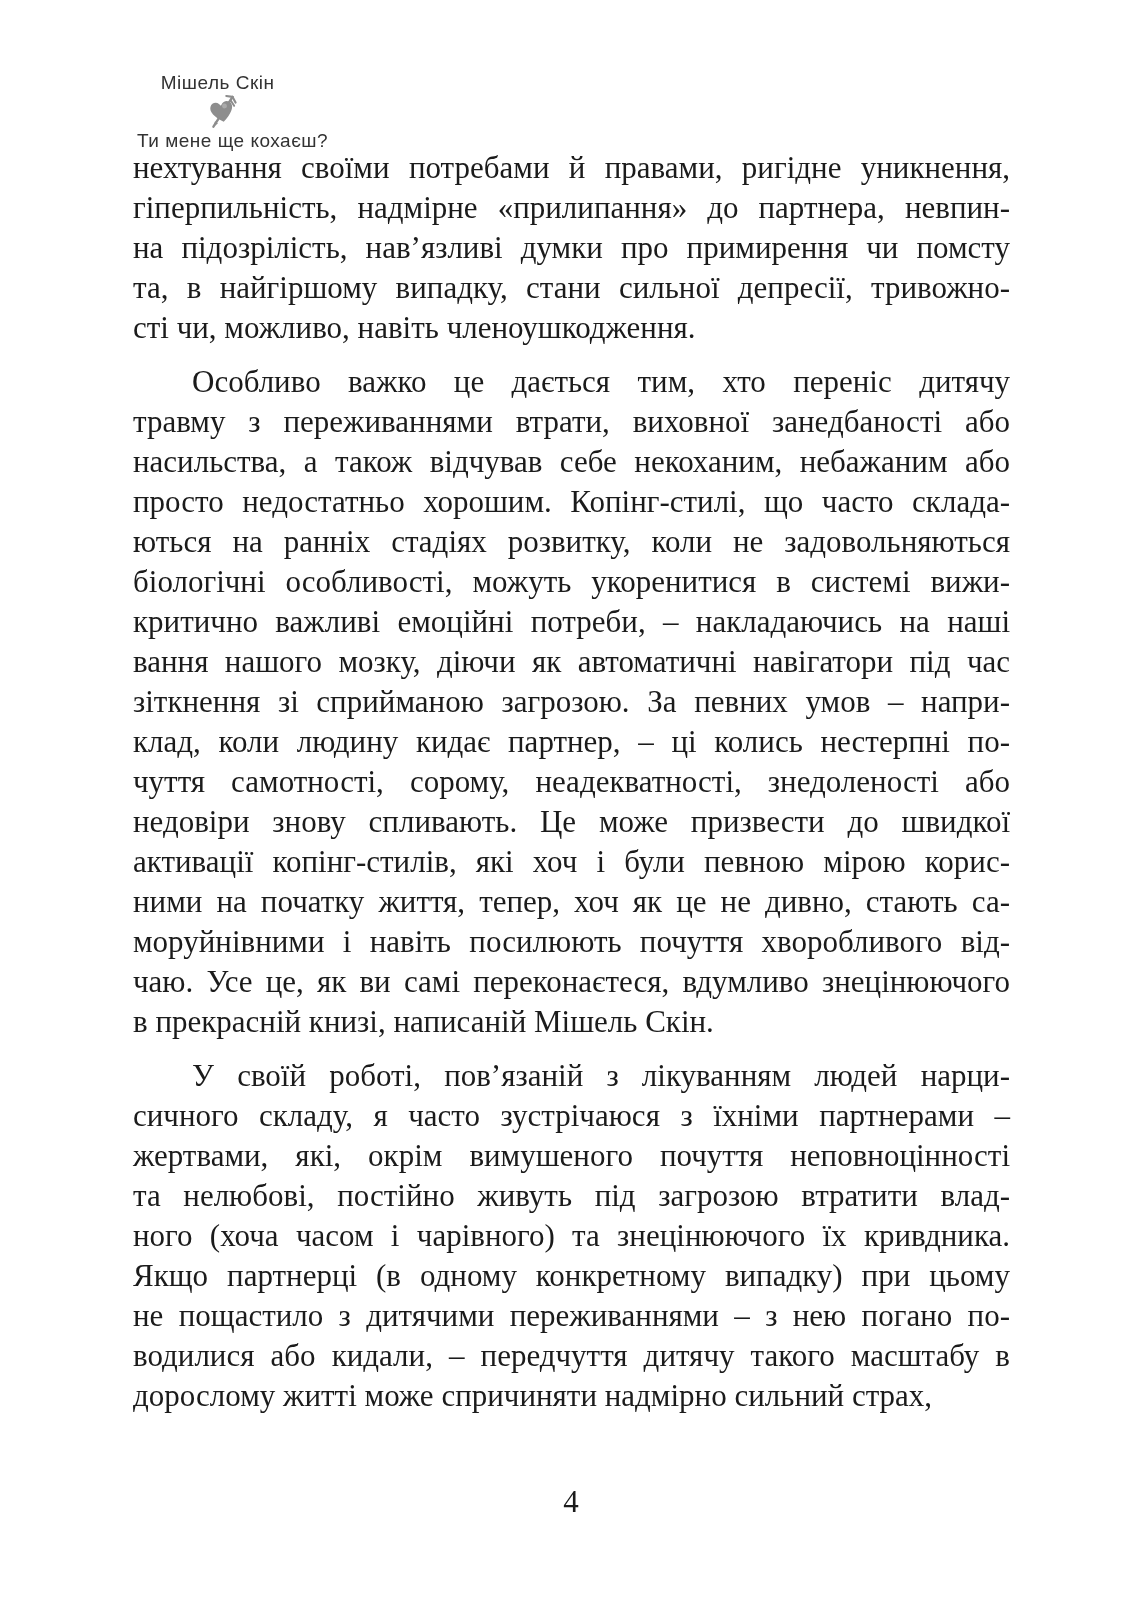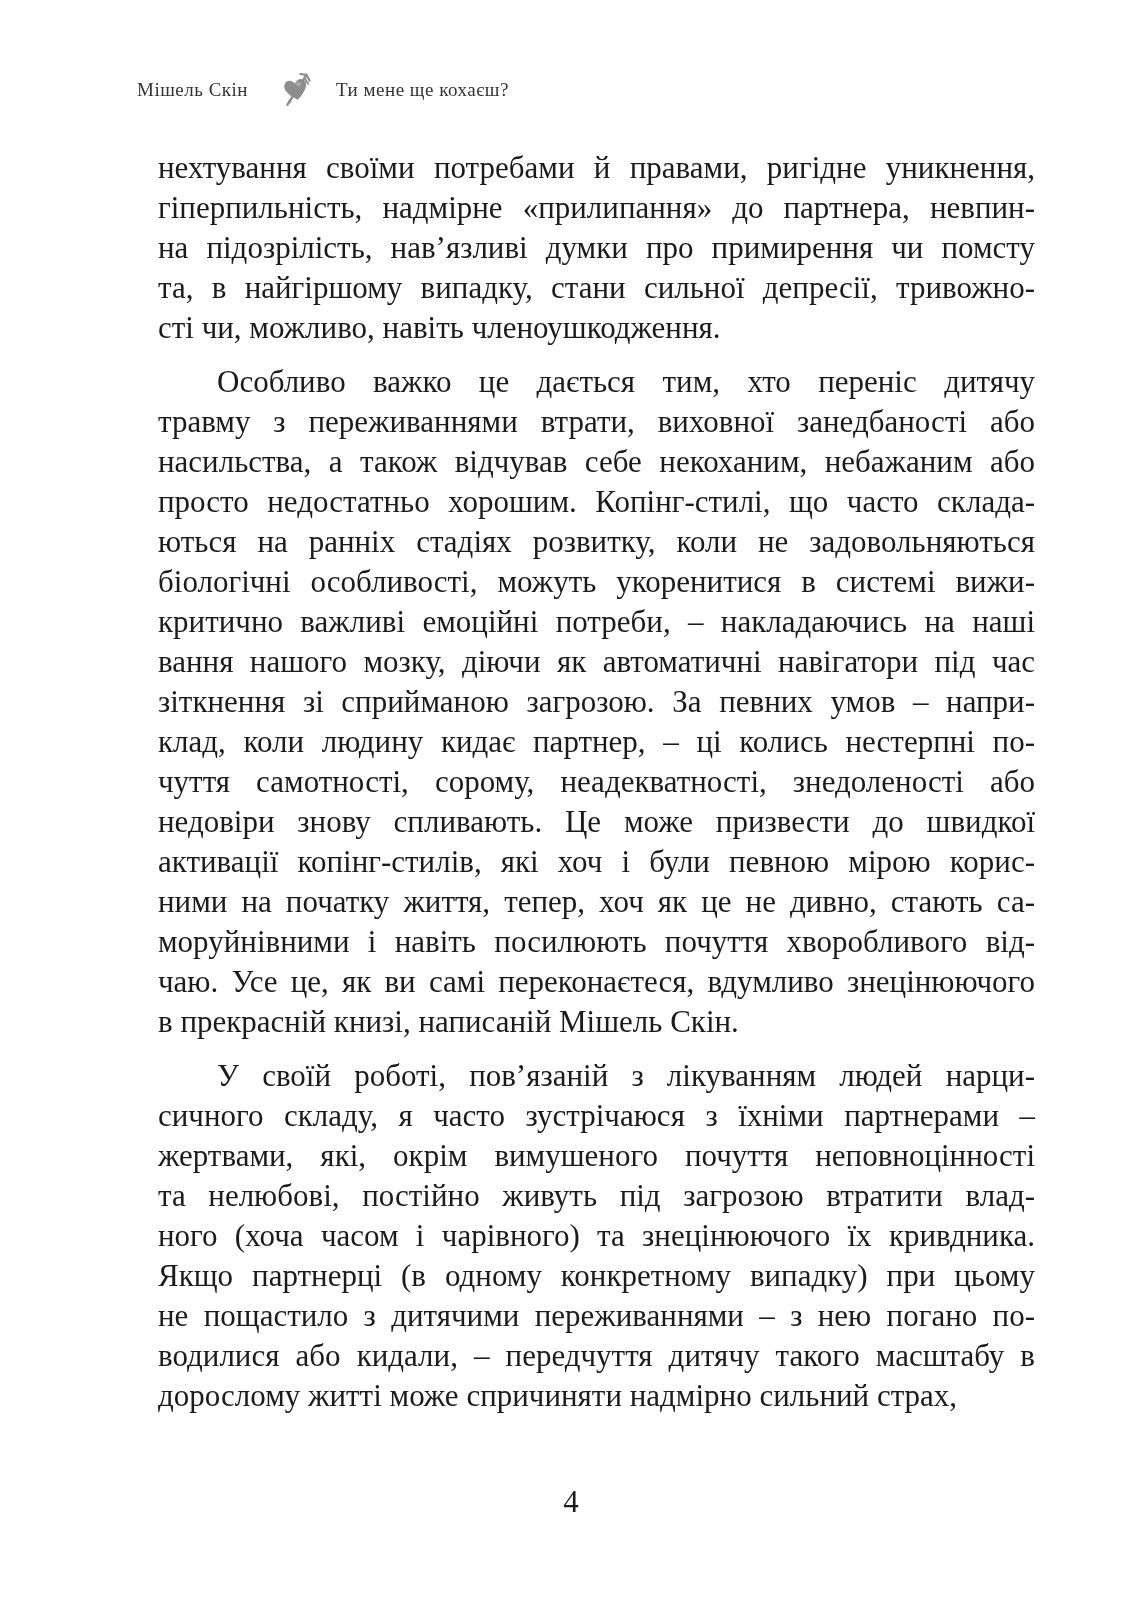--- a/index.html
+++ b/index.html
@@ -16,43 +16,43 @@
     overflow: hidden;
     font-family: "Liberation Serif", serif;
     color: #1b1b1b;
   }
   .running-header {
     position: absolute;
     top: 72px;
     left: 137px;
     display: flex;
     align-items: center;
-    font-family: Liberation Serif, serif;
+    font-family: Liberation Sans, sans-serif;
     font-size: 19px;
     letter-spacing: 0.5px;
     color: #333333;
     white-space: nowrap;
+    flex-direction: column;
   }
   .running-header .author { margin-right: 30px; }
   .running-header .hicon {
     width: 36px;
     height: 36px;
     margin-right: 22px;
     display: inline-flex;
     align-items: center;
     justify-content: center;
   }
   .text-block {
     position: absolute;
     top: 148px;
     left: 133px;
     width: 877px;
     font-size: 31px;
     line-height: 40px;
-    margin-left: 25px;
   }
   .paragraph + .paragraph { margin-top: 14px; }
   .paragraph .line {
     text-align: justify;
     text-align-last: justify;
   }
   .paragraph .line.last {
     text-align-last: left;
   }
   .paragraph.indent .line:first-child {

